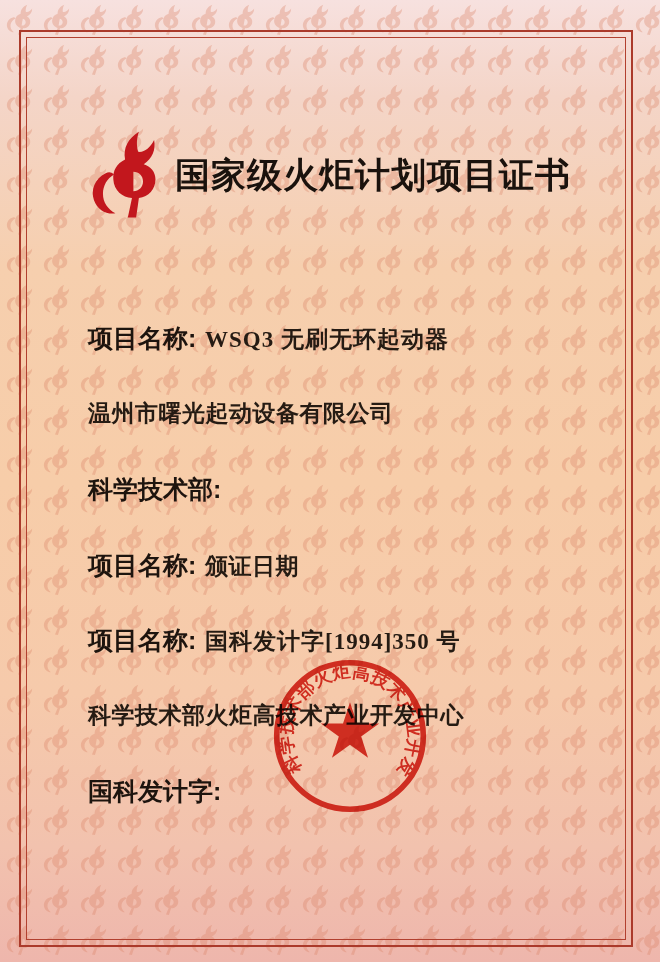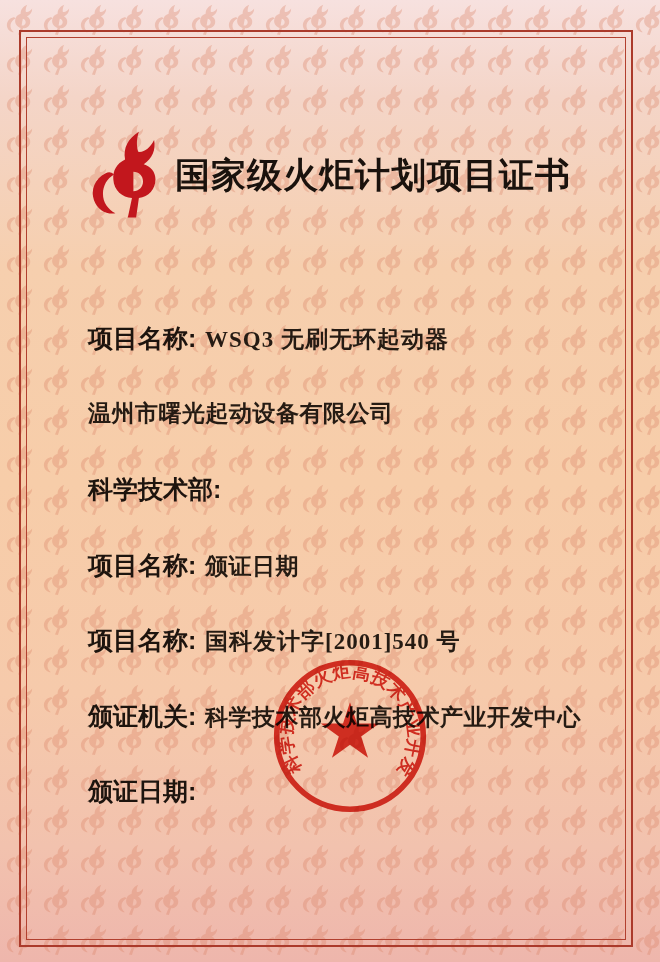--- a/index.html
+++ b/index.html
@@ -97,28 +97,27 @@
     </div>
     <div class="row">
       <span class="label">科学技术部:</span>
     </div>
     <div class="row">
       <span class="label">项目名称:</span>
       <span class="value">颁证日期</span>
     </div>
     <div class="row">
       <span class="label">项目名称:</span>
-      <span class="value serif">国科发计字[2001]540 号</span>
+      <span class="value serif">国科发计字[1994]350 号</span>
     </div>
     <div class="row">
-      <span class="label">颁证机关:</span>
       <span class="value">科学技术部火炬高技术产业开发中心</span>
     </div>
     <div class="row">
-      <span class="label">颁证日期:</span>
+      <span class="label">国科发计字:</span>
     </div>
   </main>
 
   <svg class="seal" viewBox="0 0 160 160" xmlns="http://www.w3.org/2000/svg">
     <defs>
       <path id="seal-arc" d="M33.3,112.7 A57,57 0 1,1 126.7,112.7" fill="none"></path>
     </defs>
     <circle cx="80" cy="80" r="71.5" fill="none" stroke="#d5291e" stroke-width="5.5"></circle>
     <path d="M80,47 L86.8,67.7 L108.5,67.7 L90.9,80.6 L97.6,101.3 L80,88.5 L62.4,101.3 L69.1,80.6 L51.5,67.7 L73.2,67.7 Z" fill="#d5291e"></path>
     <text font-size="17.5" font-weight="bold" fill="#d5291e" font-family="Liberation Sans, DejaVu Sans, sans-serif">

